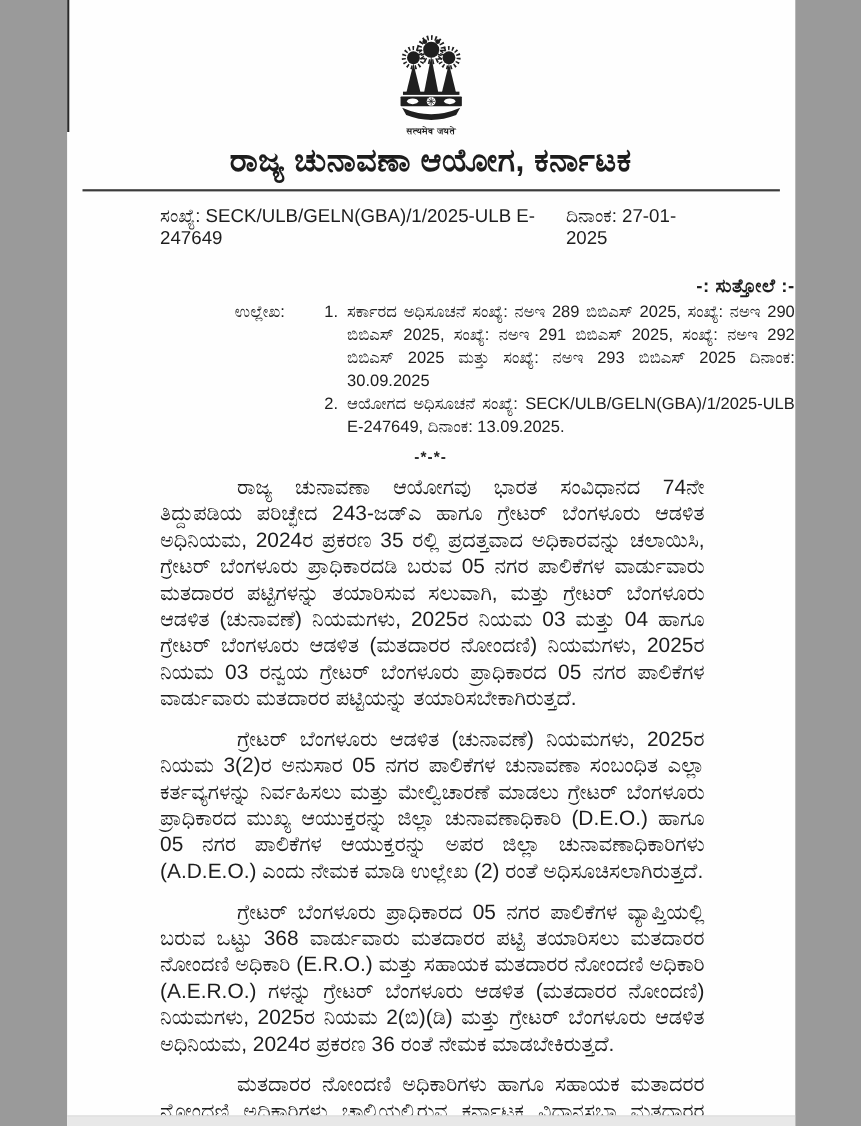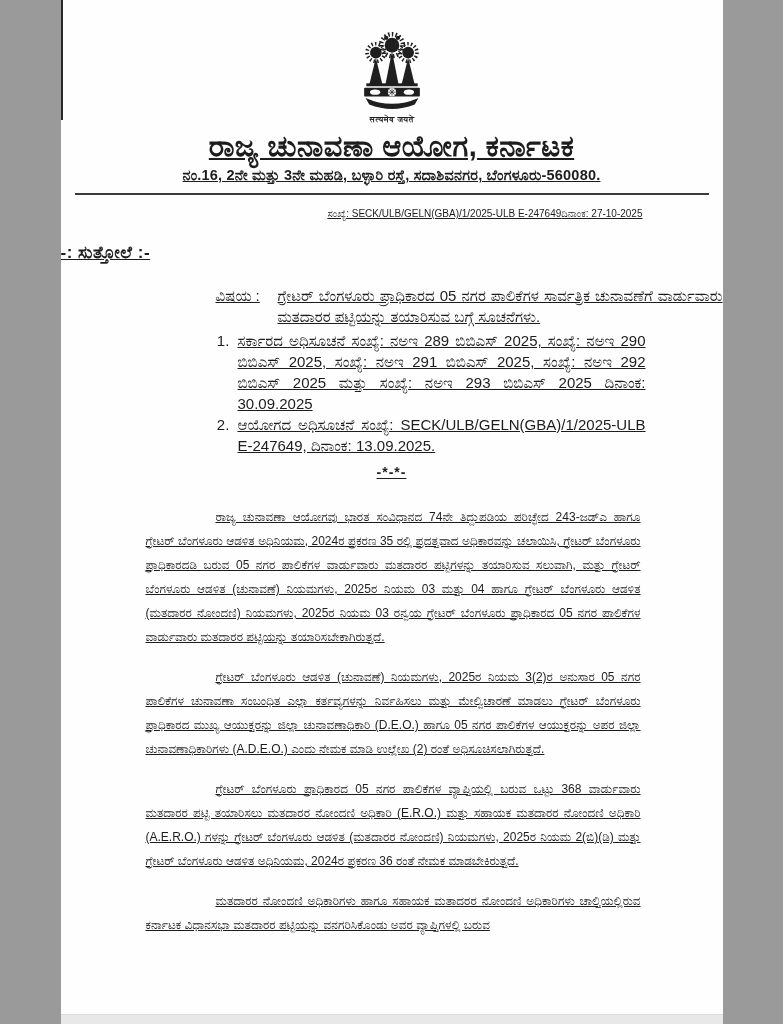--- a/index.html
+++ b/index.html
@@ -4,53 +4,52 @@
 <style>
   html,body{margin:0;padding:0;background:#9a9a9a;}
   .sheet{
     position:relative;
     width:662px;height:1024px;
     margin:0 auto;
     background:#fefefe;
     overflow:hidden;
     font-family:"Liberation Sans", sans-serif;
     color:#1d1d1d;
-    text-decoration:underline;
   }
   
   .scan-edge-left{position:absolute;left:0;top:0;width:2px;height:120px;background:#2a2a2a;}
   .scan-bottom-bar{position:absolute;left:0;bottom:0;width:100%;height:9px;background:#e8e8e8;border-top:1px solid #dcdcdc;}
 
   
   .letterhead{text-align:center;padding-top:26px;}
   .emblem-wrap{line-height:0;}
   .org-name{font-size:29px;font-weight:bold;margin-top:4px;letter-spacing:.5px;text-align:center;}
   .org-address,.org-contact{font-size:14.5px;font-weight:bold;margin-top:3px;letter-spacing:.2px;}
   .header-rule{border:0;border-top:2px solid #3b3b3b;margin:9px 14px 0 14px;}
 
   
   .meta-row{display:flex;justify-content:flex-end;align-items:baseline;
-    padding:13px 80px 0 85px;font-size:10px;font-weight:500;}
+    padding:13px 80px 0 85px;font-size:17px;font-weight:500;}
 
-  .doc-title{text-align:left;font-size:17px;font-weight:bold;margin-top:23px;letter-spacing:.5px;}
+  .doc-title{text-align:right;font-size:17px;font-weight:bold;margin-top:23px;letter-spacing:.5px;}
 
   
   .subject-row{display:flex;margin:22px 0 0 155px;}
   .subject-label{flex:none;width:62px;font-size:15px;line-height:21px;}
   .subject-text{width:448px;font-size:15px;line-height:21px;text-align:justify;}
   .ref-row{display:flex;margin:3px 0 0 153px;}
   .ref-label{flex:none;width:78px;font-size:15px;line-height:21px;}
   .ref-list{margin:0;padding:0 0 0 20px;width:412px;}
   .ref-list li{font-size:15px;line-height:21px;text-align:justify;padding-left:4px;}
 
   .separator{text-align:center;font-size:14px;letter-spacing:1px;margin-top:8px;font-weight:bold;color:#222;}
 
   
   .doc-body{padding:9px 82px 0 85px;}
-  .doc-body p{margin:16px 0 13px 0;font-size:12px;line-height:24px;text-align:justify;text-indent:70px;}
+  .doc-body p{margin:0 0 13px 0;font-size:19px;line-height:24px;text-align:justify;text-indent:70px;}
 
   .emblem-caption{font-family:"DejaVu Sans", sans-serif;}
 </style>
 </head>
 <body>
 
 <div class="sheet">
 
   <div class="scan-edge-left"></div>
 
@@ -89,38 +88,34 @@
           <ellipse cx="37" cy="90" rx="7" ry="3.5" fill="#fefefe"></ellipse>
           <ellipse cx="83" cy="90" rx="7" ry="3.5" fill="#fefefe"></ellipse>
 
           <path d="M24 98 Q60 114 96 98 L91 107 Q60 119 29 107 Z"></path>
 
           <text class="emblem-caption" x="60" y="131" font-size="11" font-weight="bold" text-anchor="middle" fill="#1f1f1f">सत्यमेव जयते</text>
         </g>
       </svg>
     </div>
     <div class="org-name">ರಾಜ್ಯ ಚುನಾವಣಾ ಆಯೋಗ, ಕರ್ನಾಟಕ</div>
-    <div class="org-address">ನಂ.16, 2ನೇ ಮತ್ತು 3ನೇ ಮಹಡಿ, ಬಳ್ಳಾರಿ ರಸ್ತೆ, ಸದಾಶಿವನಗರ, ಬೆಂಗಳೂರು-560080.</div>
   </div>
 
   <hr class="header-rule">
 
   <div class="meta-row">
     <span>ಸಂಖ್ಯೆ: SECK/ULB/GELN(GBA)/1/2025-ULB E-247649</span>
-    <span>ದಿನಾಂಕ: 27-10-2025</span>
+    <span>ದಿನಾಂಕ: 27-01-2025</span>
   </div>
 
   <div class="doc-title">-: ಸುತ್ತೋಲೆ :-</div>
 
-  <div class="subject-row">
-    <div class="subject-label">ವಿಷಯ :</div>
-    <div class="subject-text">ಗ್ರೇಟರ್ ಬೆಂಗಳೂರು ಪ್ರಾಧಿಕಾರದ 05 ನಗರ ಪಾಲಿಕೆಗಳ ಸಾರ್ವತ್ರಿಕ ಚುನಾವಣೆಗೆ ವಾರ್ಡುವಾರು ಮತದಾರರ ಪಟ್ಟಿಯನ್ನು ತಯಾರಿಸುವ ಬಗ್ಗೆ ಸೂಚನೆಗಳು.</div>
-  </div>
 
   <div class="ref-row">
+    <div class="ref-label">ಉಲ್ಲೇಖ:</div>
     <ol class="ref-list">
       <li>ಸರ್ಕಾರದ ಅಧಿಸೂಚನೆ ಸಂಖ್ಯೆ: ನಅಇ 289 ಬಿಬಿಎಸ್ 2025, ಸಂಖ್ಯೆ: ನಅಇ 290 ಬಿಬಿಎಸ್ 2025, ಸಂಖ್ಯೆ: ನಅಇ 291 ಬಿಬಿಎಸ್ 2025, ಸಂಖ್ಯೆ: ನಅಇ 292 ಬಿಬಿಎಸ್ 2025 ಮತ್ತು ಸಂಖ್ಯೆ: ನಅಇ 293 ಬಿಬಿಎಸ್ 2025 ದಿನಾಂಕ: 30.09.2025</li>
       <li>ಆಯೋಗದ ಅಧಿಸೂಚನೆ ಸಂಖ್ಯೆ: SECK/ULB/GELN(GBA)/1/2025-ULB E-247649, ದಿನಾಂಕ: 13.09.2025.</li>
     </ol>
   </div>
 
   <div class="separator">-*-*-</div>
 
   <div class="doc-body">
     <p>ರಾಜ್ಯ ಚುನಾವಣಾ ಆಯೋಗವು ಭಾರತ ಸಂವಿಧಾನದ 74ನೇ ತಿದ್ದುಪಡಿಯ ಪರಿಚ್ಛೇದ 243-ಜಡ್‌ಎ ಹಾಗೂ ಗ್ರೇಟರ್ ಬೆಂಗಳೂರು ಆಡಳಿತ ಅಧಿನಿಯಮ, 2024ರ ಪ್ರಕರಣ 35 ರಲ್ಲಿ ಪ್ರದತ್ತವಾದ ಅಧಿಕಾರವನ್ನು ಚಲಾಯಿಸಿ, ಗ್ರೇಟರ್ ಬೆಂಗಳೂರು ಪ್ರಾಧಿಕಾರದಡಿ ಬರುವ 05 ನಗರ ಪಾಲಿಕೆಗಳ ವಾರ್ಡುವಾರು ಮತದಾರರ ಪಟ್ಟಿಗಳನ್ನು ತಯಾರಿಸುವ ಸಲುವಾಗಿ, ಮತ್ತು ಗ್ರೇಟರ್ ಬೆಂಗಳೂರು ಆಡಳಿತ (ಚುನಾವಣೆ) ನಿಯಮಗಳು, 2025ರ ನಿಯಮ 03 ಮತ್ತು 04 ಹಾಗೂ ಗ್ರೇಟರ್ ಬೆಂಗಳೂರು ಆಡಳಿತ (ಮತದಾರರ ನೋಂದಣಿ) ನಿಯಮಗಳು, 2025ರ ನಿಯಮ 03 ರನ್ವಯ ಗ್ರೇಟರ್ ಬೆಂಗಳೂರು ಪ್ರಾಧಿಕಾರದ 05 ನಗರ ಪಾಲಿಕೆಗಳ ವಾರ್ಡುವಾರು ಮತದಾರರ ಪಟ್ಟಿಯನ್ನು ತಯಾರಿಸಬೇಕಾಗಿರುತ್ತದೆ.</p>

